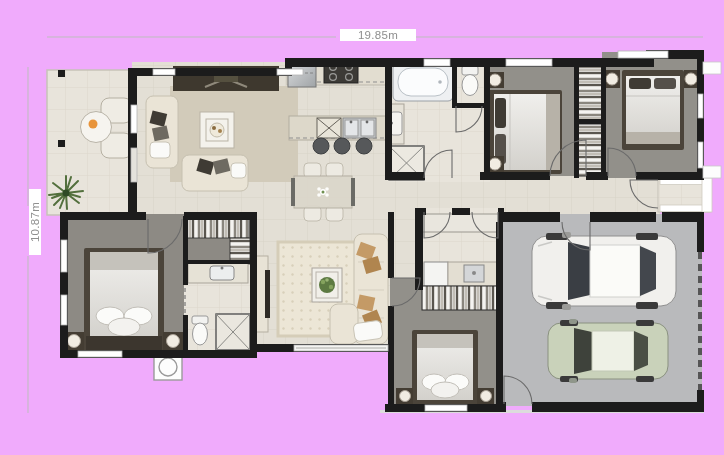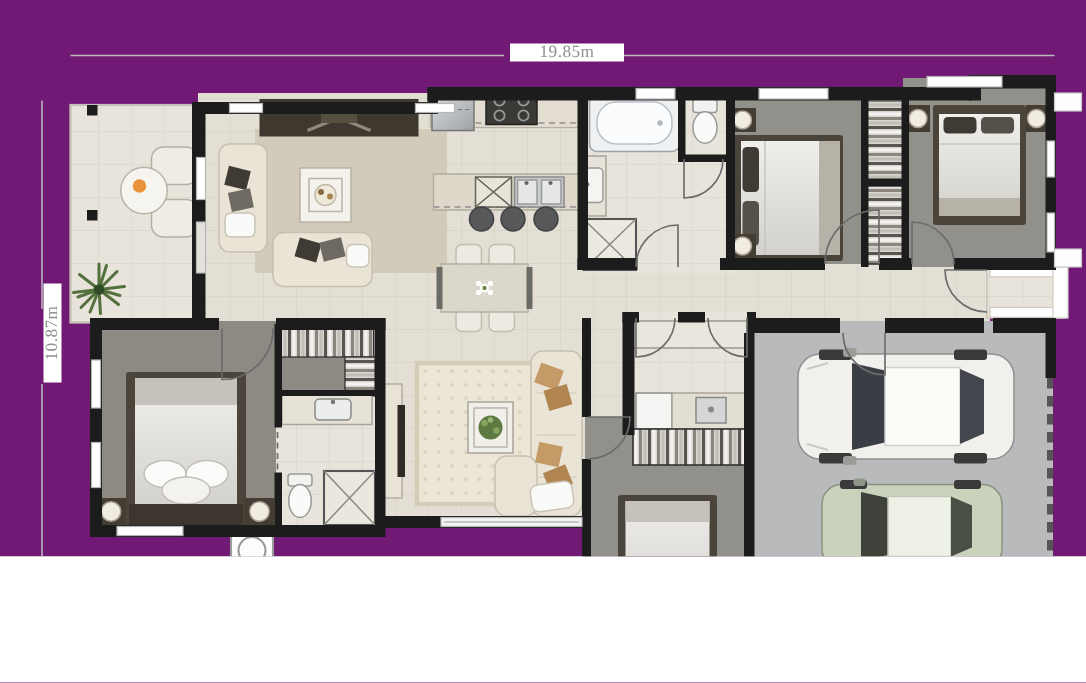--- a/index.html
+++ b/index.html
@@ -1,17 +1,17 @@
 <!DOCTYPE html>
 <html><head>
 <meta charset="utf-8">
 <style>
   html,body{margin:0;padding:0;background:#fff;}
-  .stage{position:relative;width:724px;height:371px;background:#701a75;overflow:hidden;
-         font-family:Liberation Serif, serif;}
+  .stage{position:relative;width:724px;height:455px;background:#f0abfc;overflow:hidden;
+         font-family:Liberation Sans, sans-serif;}
   .stage svg{position:absolute;left:0;top:0;}
   .dim-label{position:absolute;color:#8f8f8f;font-size:11.5px;letter-spacing:.3px;background:#fff;padding:0 6px;}
   .dim-label.top{left:340px;top:29px;width:64px;text-align:center;}
   .dim-label.left{left:2px;top:216px;width:54px;text-align:center;transform:rotate(-90deg);transform-origin:center;}
 </style>
 </head>
 <body>
 
 <div class="stage">
 <svg width="724" height="455" viewBox="0 0 724 455">

